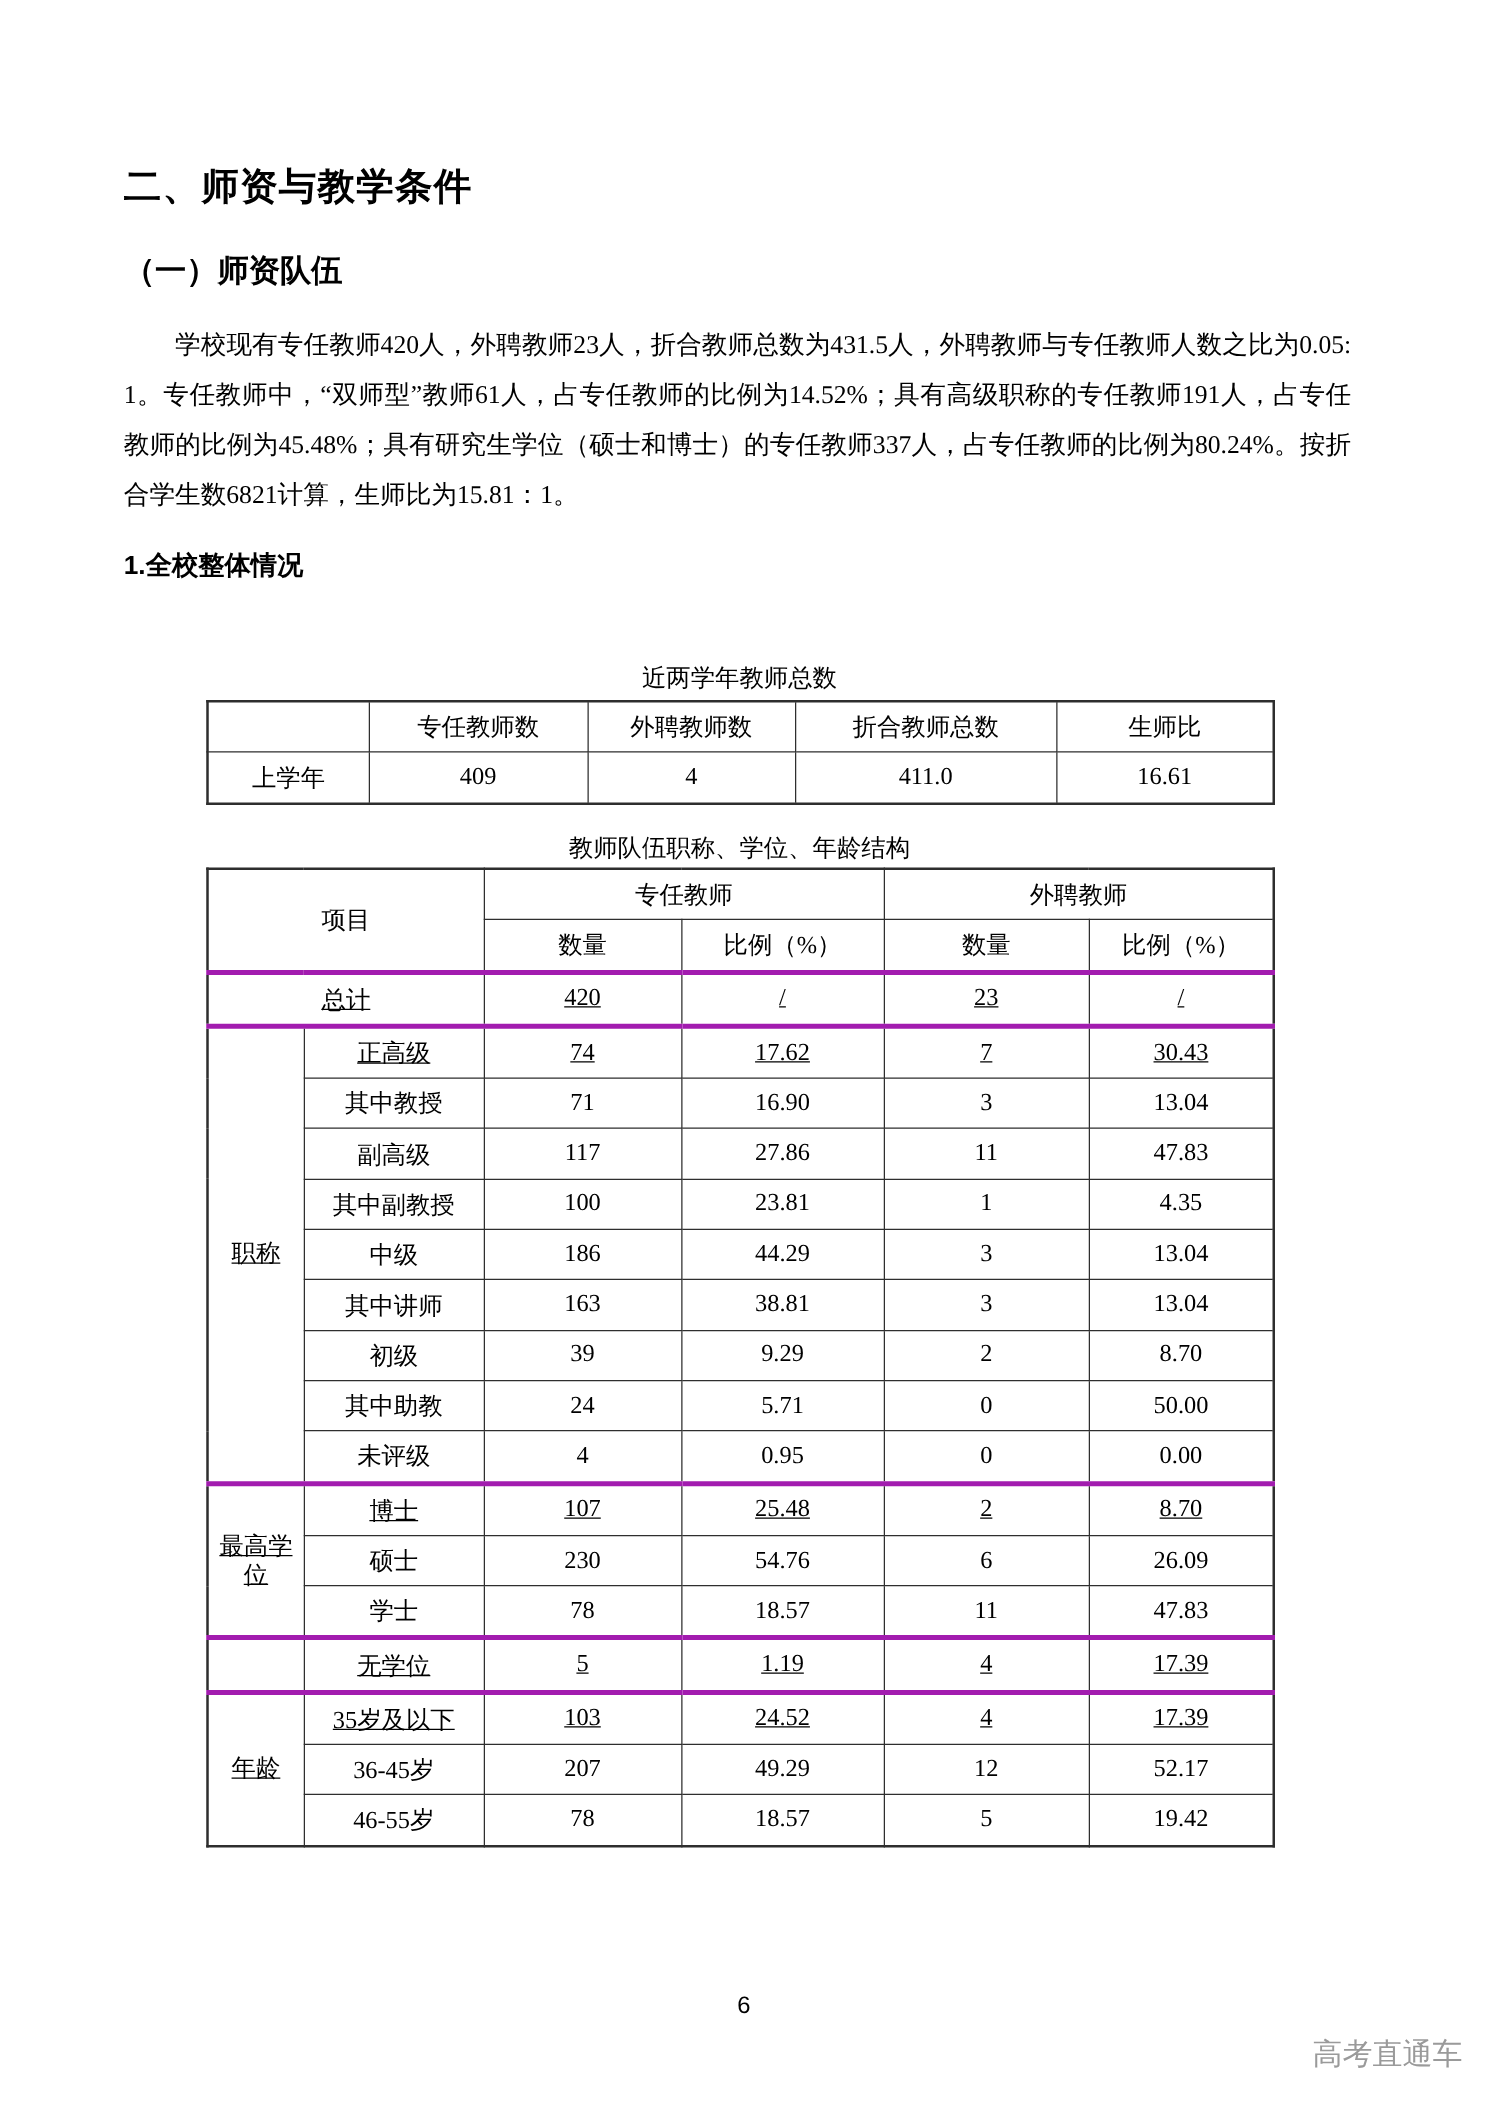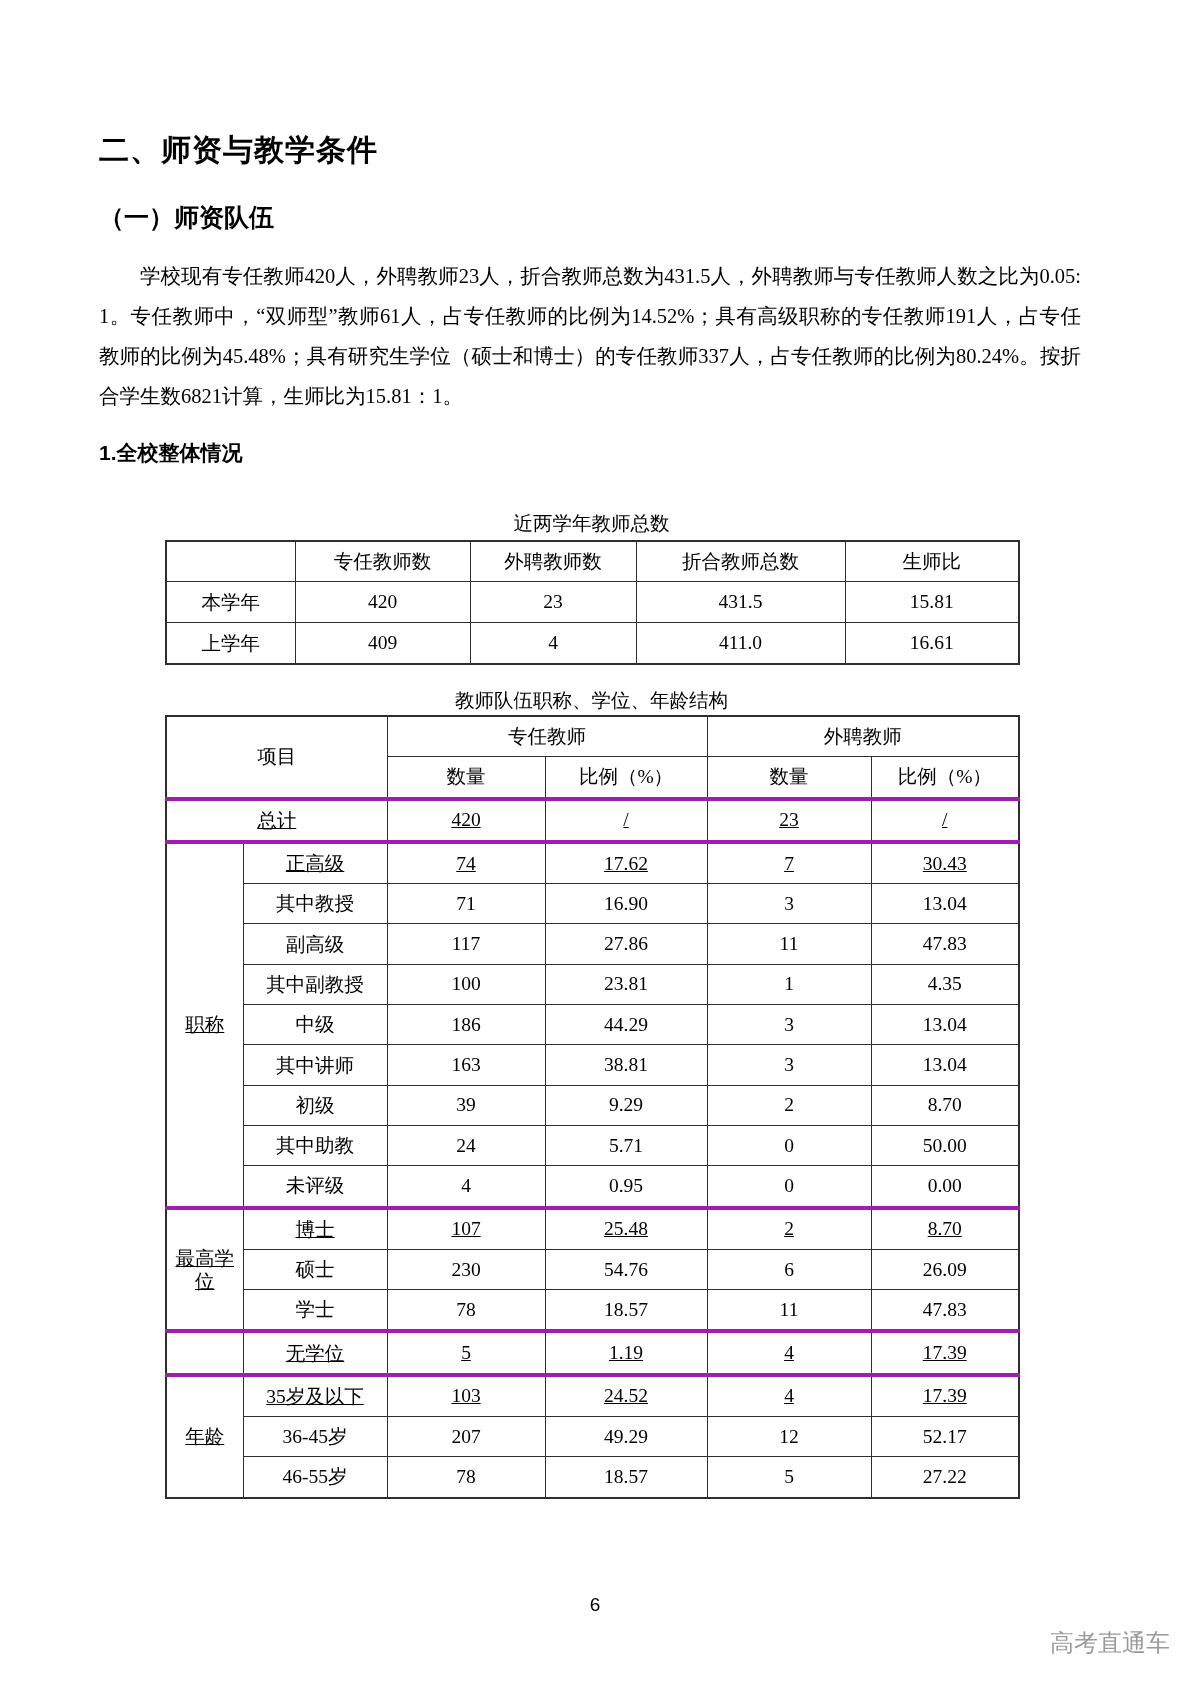--- a/index.html
+++ b/index.html
@@ -30,21 +30,21 @@
   }
   .h3{
     margin-top:24px;
     font-family:"Liberation Sans","DejaVu Sans",sans-serif;
     font-weight:700;font-size:21px;line-height:25px;
   }
   .table-wrap{width:853px;margin-left:66px;}
   .tbl-title{
     text-align:center;font-size:19.5px;line-height:22px;
   }
-  .tbl-title.t1{margin-top:48px;margin-bottom:5px;}
+  .tbl-title.t1{margin-top:68px;margin-bottom:5px;}
   .tbl-title.t2{margin-top:25px;margin-bottom:3px;}
   table{border-collapse:collapse;table-layout:fixed;width:853px;}
   td{
     border:1px solid #2e2e2e;
     text-align:center;vertical-align:middle;
     font-size:19.5px;padding:0 2px;
     overflow:hidden;
   }
   .tbl{border:2px solid #2e2e2e;}
   #table1 td{height:40px;}
@@ -89,27 +89,20 @@
         </colgroup>
         <tbody>
             <tr class="hdr">
               <td></td>
               <td>专任教师数</td>
               <td>外聘教师数</td>
               <td>折合教师总数</td>
               <td>生师比</td>
             </tr>
             <tr>
-              <td>本学年</td>
-              <td>420</td>
-              <td>23</td>
-              <td>431.5</td>
-              <td>15.81</td>
-            </tr>
-            <tr>
               <td>上学年</td>
               <td>409</td>
               <td>4</td>
               <td>411.0</td>
               <td>16.61</td>
             </tr>
           </tbody>
       </table>
     </div>
 
@@ -250,21 +243,21 @@
               <td>207</td>
               <td>49.29</td>
               <td>12</td>
               <td>52.17</td>
             </tr>
             <tr>
               <td>46-55岁</td>
               <td>78</td>
               <td>18.57</td>
               <td>5</td>
-              <td>27.22</td>
+              <td>19.42</td>
             </tr>
           </tbody>
       </table>
     </div>
 
   </div>
 
   <div class="page-number">6</div>
   <div class="watermark">高考直通车</div>
 </div>

